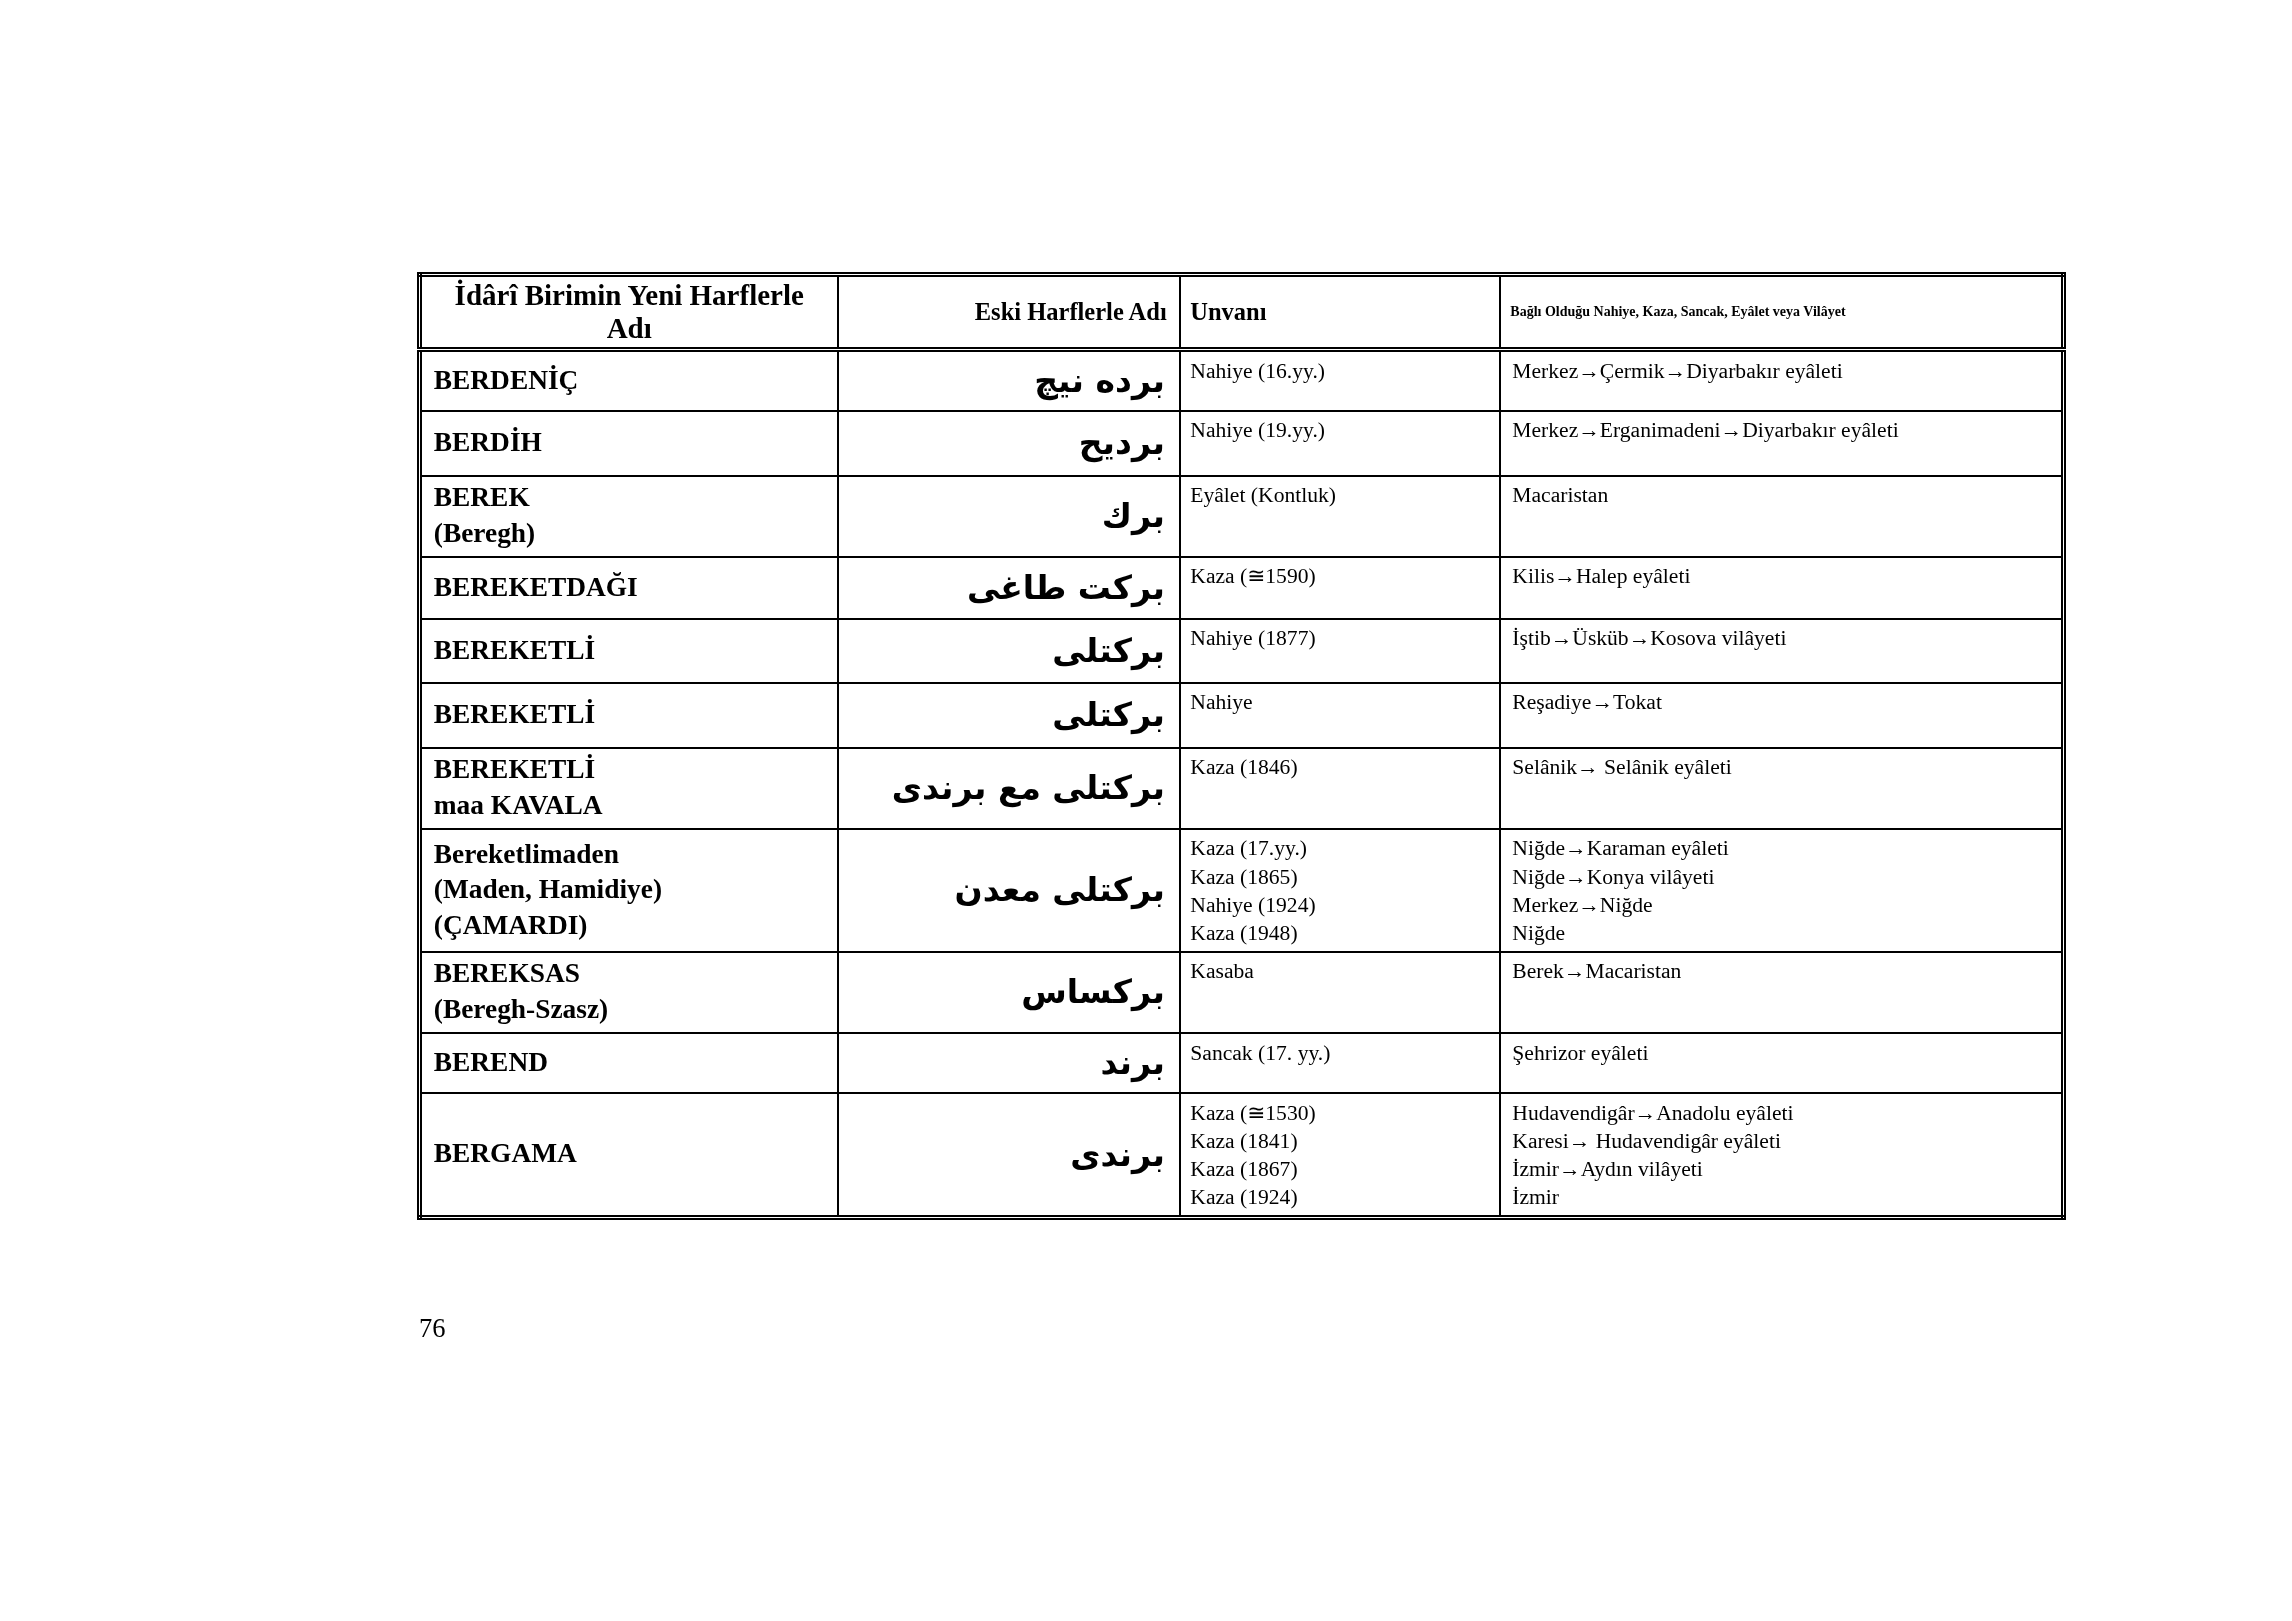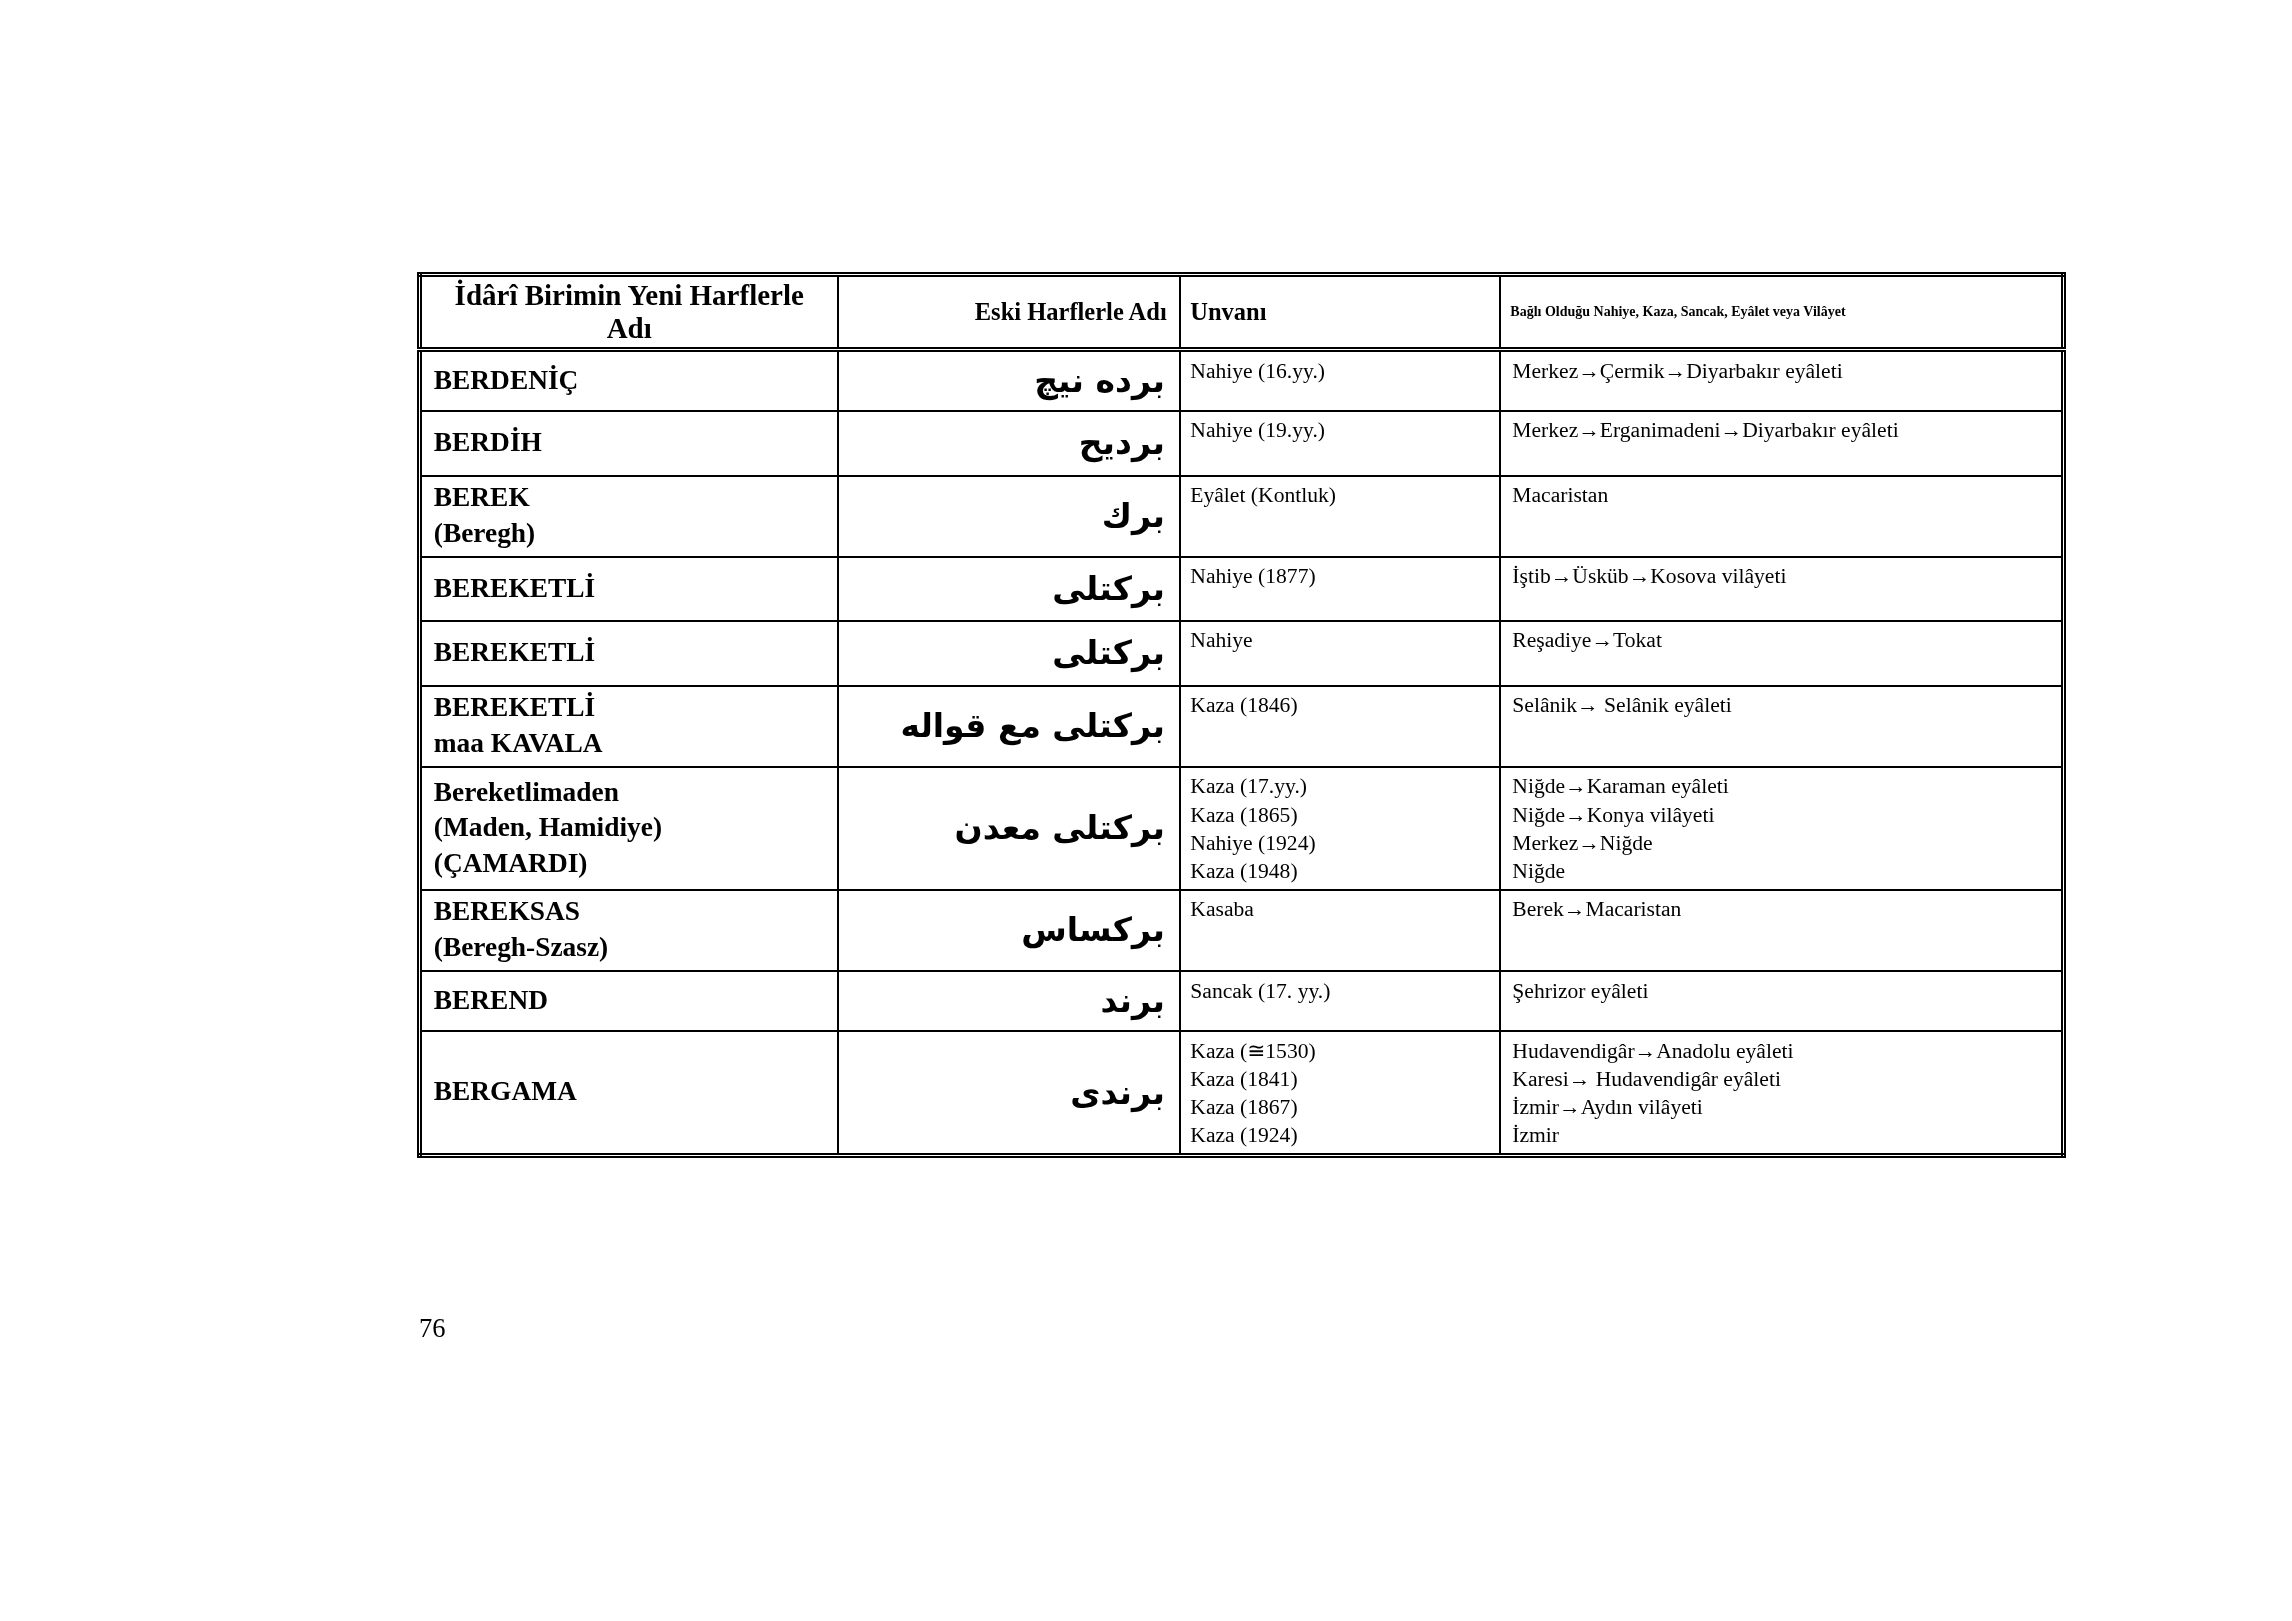--- a/index.html
+++ b/index.html
@@ -131,36 +131,42 @@
       <td class="c-unvan">Nahiye (19.yy.)</td>
       <td class="c-bagli">Merkez→Erganimadeni→Diyarbakır eyâleti</td>
     </tr>
     <tr style="height:71px">
       <td class="c-name">BEREK
 (Beregh)</td>
       <td class="c-ott" dir="rtl">برك</td>
       <td class="c-unvan">Eyâlet (Kontluk)</td>
       <td class="c-bagli">Macaristan</td>
     </tr>
+    <tr style="height:62px">
+      <td class="c-name">BEREKETDAĞI</td>
+      <td class="c-ott" dir="rtl">بركت طاغى</td>
+      <td class="c-unvan">Kaza (≅1590)</td>
+      <td class="c-bagli">Kilis→Halep eyâleti</td>
+    </tr>
     <tr style="height:64px">
       <td class="c-name">BEREKETLİ</td>
       <td class="c-ott" dir="rtl">بركتلى</td>
       <td class="c-unvan">Nahiye (1877)</td>
       <td class="c-bagli">İştib→Üsküb→Kosova vilâyeti</td>
     </tr>
     <tr style="height:65px">
       <td class="c-name">BEREKETLİ</td>
       <td class="c-ott" dir="rtl">بركتلى</td>
       <td class="c-unvan">Nahiye</td>
       <td class="c-bagli">Reşadiye→Tokat</td>
     </tr>
     <tr style="height:73px">
       <td class="c-name">BEREKETLİ
 maa KAVALA</td>
-      <td class="c-ott" dir="rtl">بركتلى مع قواله</td>
+      <td class="c-ott" dir="rtl">بركتلى مع برندى</td>
       <td class="c-unvan">Kaza (1846)</td>
       <td class="c-bagli">Selânik→ Selânik eyâleti</td>
     </tr>
     <tr style="height:120px">
       <td class="c-name">Bereketlimaden
 (Maden, Hamidiye)
 (ÇAMARDI)</td>
       <td class="c-ott" dir="rtl">بركتلى معدن</td>
       <td class="c-unvan">Kaza (17.yy.)
 Kaza (1865)

